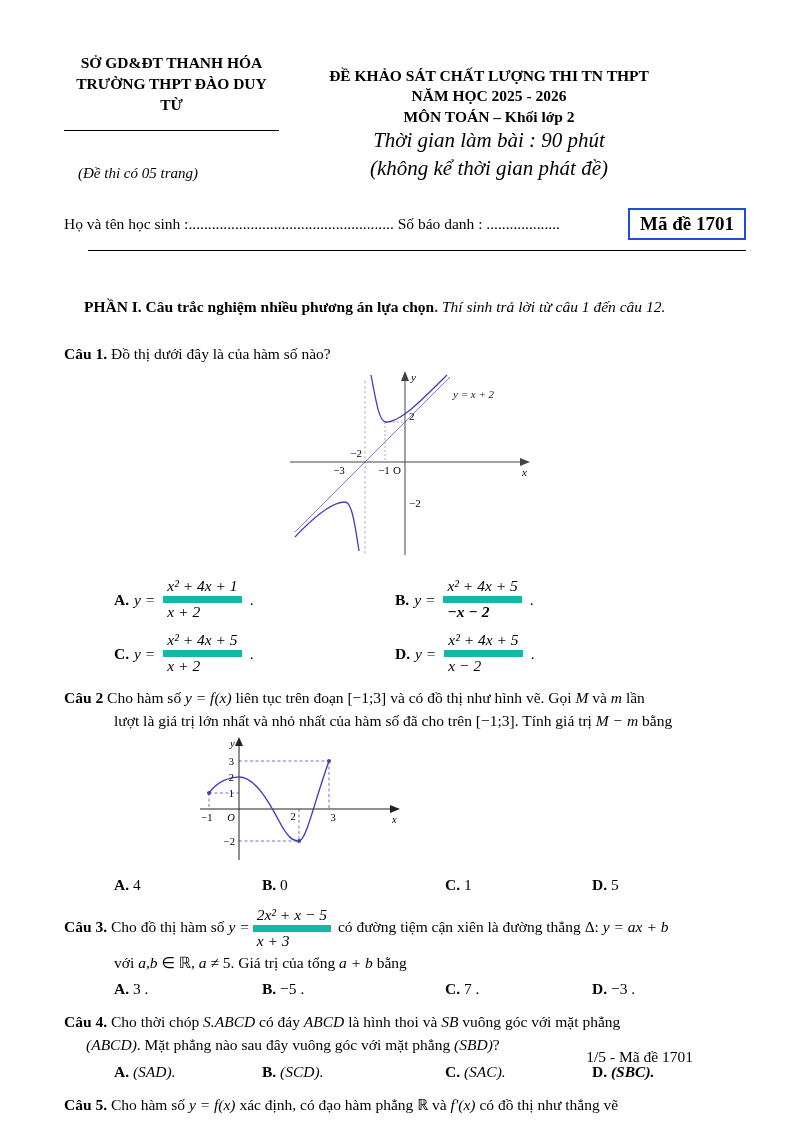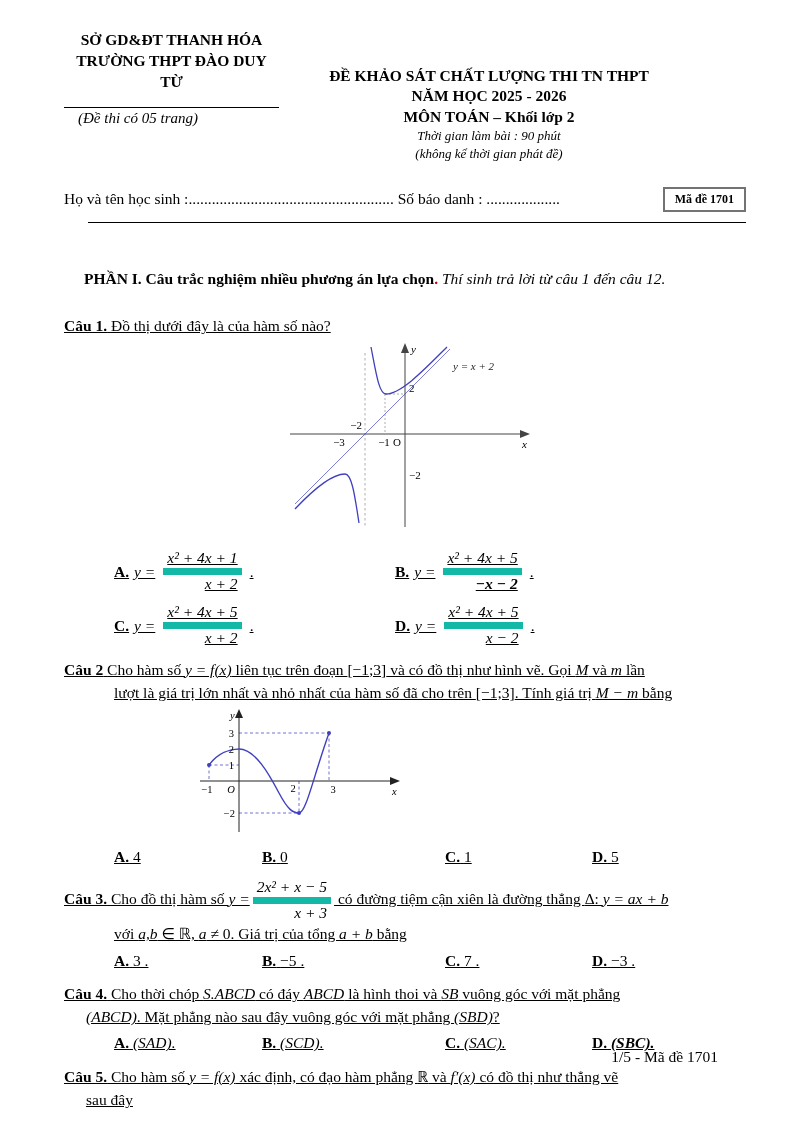--- a/index.html
+++ b/index.html
@@ -5,54 +5,54 @@
   html,body{margin:0;padding:0;}
   body{width:794px;height:1122px;background:#ffffff;color:#000;
        font-family:"Liberation Serif",serif;font-size:15.5px;}
   .page{position:relative;width:794px;height:1122px;box-sizing:border-box;
         padding:30px 48px 0 64px;overflow:hidden;background:#fff;}
   .b{font-weight:bold;}
   .i{font-style:italic;}
   .mi{font-style:italic;}
   .red{color:#c00000;font-weight:bold;}
   
-  .header-top{display:flex;align-items:flex-start;}
+  .header-top{display:flex;align-items:flex-end;}
   .header-left{width:215px;text-align:center;line-height:1.35;}
   .org{font-weight:bold;font-size:15.5px;}
   .org2{display:inline-block;border-bottom:1.3px solid #000;padding-bottom:14px;}
-  .pages-note{font-style:italic;font-size:15px;text-align:left;padding-left:14px;}
+  .pages-note{font-style:italic;font-size:15px;margin-top:32px;text-align:left;padding-left:14px;}
   .header-right{width:420px;text-align:center;line-height:1.32;margin-top:36px;}
-  .header-right .it-line{font-size:13px;font-style:italic;}
+  .header-right .it-line{font-size:21px;font-style:italic;}
   .student-row{display:flex;align-items:center;margin-top:25px;}
   .student-label{flex:1;font-size:15.5px;}
-  .exam-code-box{border:2px solid #737373;padding:3px 10px;font-weight:bold;
-                 white-space:nowrap;margin-left:6px;font-size:12px;}
+  .exam-code-box{border:2px solid #1d4ed8;padding:3px 10px;font-weight:bold;
+                 white-space:nowrap;margin-left:6px;font-size:19px;}
   .rule{border:none;border-top:1.6px solid #000;margin:10px 0 0 24px;}
   
   .part-title{margin:44px 0 8px 0;padding-left:20px;line-height:1.5;}
   
-  .qblock{margin-top:10px;text-decoration:underline;}
+  .qblock{margin-top:10px;}
   .qline{margin:0;line-height:1.5;}
   .qlabel{font-weight:bold;}
   .qcont{padding-left:50px;}
   .qcont-sm{padding-left:22px;}
   .graph-center{text-align:center;margin:2px 0;}
   .graph-left{margin:2px 0 2px 130px;}
   
   .opts{display:grid;padding-left:50px;margin:3px 0 4px;}
   .opts-4{grid-template-columns:148px 183px 147px 1fr;}
   .opts-2{grid-template-columns:281px 1fr;row-gap:10px;margin-top:8px;}
   .opt{white-space:nowrap;line-height:1.5;}
   .optkey{font-weight:bold;}
   .opt-frac{display:flex;align-items:center;gap:5px;}
   .strong{font-weight:bold;}
-  .frac{display:inline-block;text-align:right;vertical-align:middle;margin:0 3px;}
+  .frac{display:inline-block;text-align:left;vertical-align:middle;margin:0 3px;}
   .frac .num,.frac .den{display:block;padding:0 4px;line-height:1.2;}
   .frac .den{border-top:7px solid #14b8a6;}
-  .footer{position:absolute;top:1048px;right:76px;font-size:15.5px;}
+  .footer{position:absolute;top:1048px;right:101px;font-size:15.5px;}
   svg text{font-family:"Liberation Serif",serif;}
 </style>
 </head>
 <body>
 
 <div class="page">
 
   <div class="header-top">
     <div class="header-left">
       <div class="org">SỞ GD&amp;ĐT THANH HÓA</div>
@@ -190,21 +190,21 @@
     <div class="opts opts-4">
       <div class="opt"><span class="optkey">A.</span> <span>4</span></div>
       <div class="opt"><span class="optkey">B.</span> <span>0</span></div>
       <div class="opt"><span class="optkey">C.</span> <span>1</span></div>
       <div class="opt"><span class="optkey">D.</span> <span>5</span></div>
     </div>
   </div>
 
   <div class="qblock">
     <p class="qline"><span class="qlabel">Câu 3.</span> <span><span>Cho đồ thị hàm số </span></span><span class="mi">y =</span><span class="frac"><span class="num mi">2x² + x − 5</span><span class="den mi">x + 3</span></span><span><span> có đường tiệm cận xiên là đường thẳng </span><span>Δ: </span><span class="mi">y = ax + b</span></span></p>
-    <p class="qline qcont"><span><span>với </span><span class="mi">a,b</span><span> ∈ ℝ, </span><span class="mi">a</span><span> ≠ 0. Giá trị của tổng </span><span class="mi">a + b</span><span> bằng</span></span></p>
+    <p class="qline qcont"><span><span>với </span><span class="mi">a,b</span><span> ∈ ℝ, </span><span class="mi">a</span><span> ≠ 5. Giá trị của tổng </span><span class="mi">a + b</span><span> bằng</span></span></p>
 
     <div class="opts opts-4">
       <div class="opt"><span class="optkey">A.</span> <span>3 .</span></div>
       <div class="opt"><span class="optkey">B.</span> <span>−5 .</span></div>
       <div class="opt"><span class="optkey">C.</span> <span>7 .</span></div>
       <div class="opt"><span class="optkey">D.</span> <span>−3 .</span></div>
     </div>
   </div>
 
   <div class="qblock">

